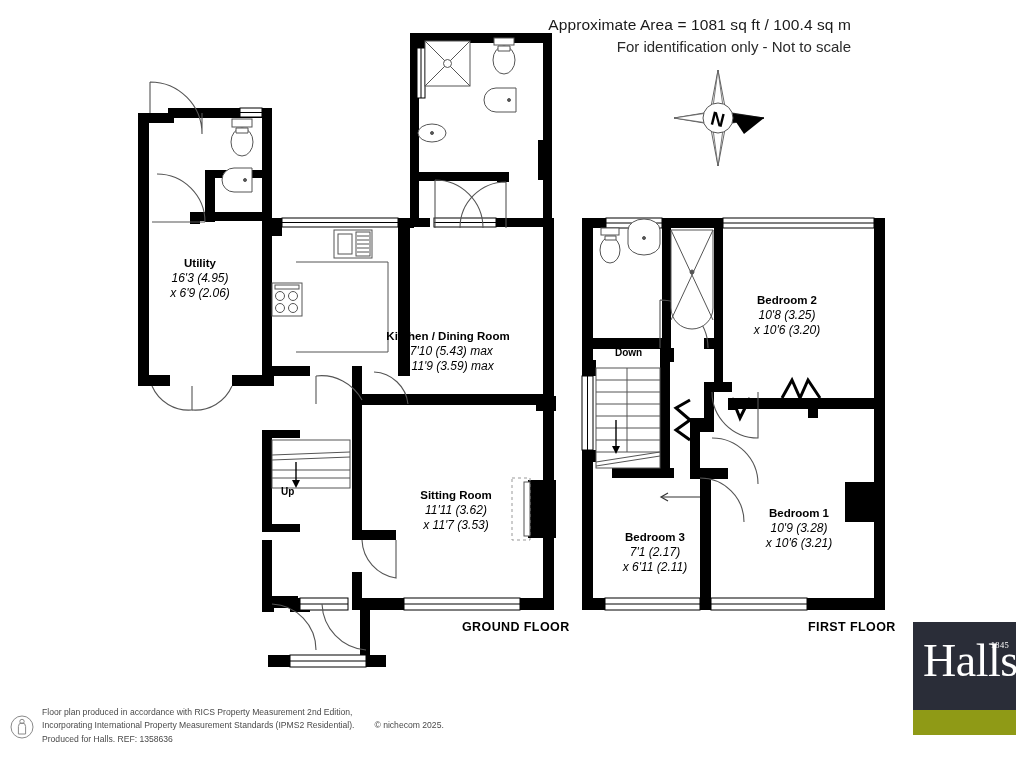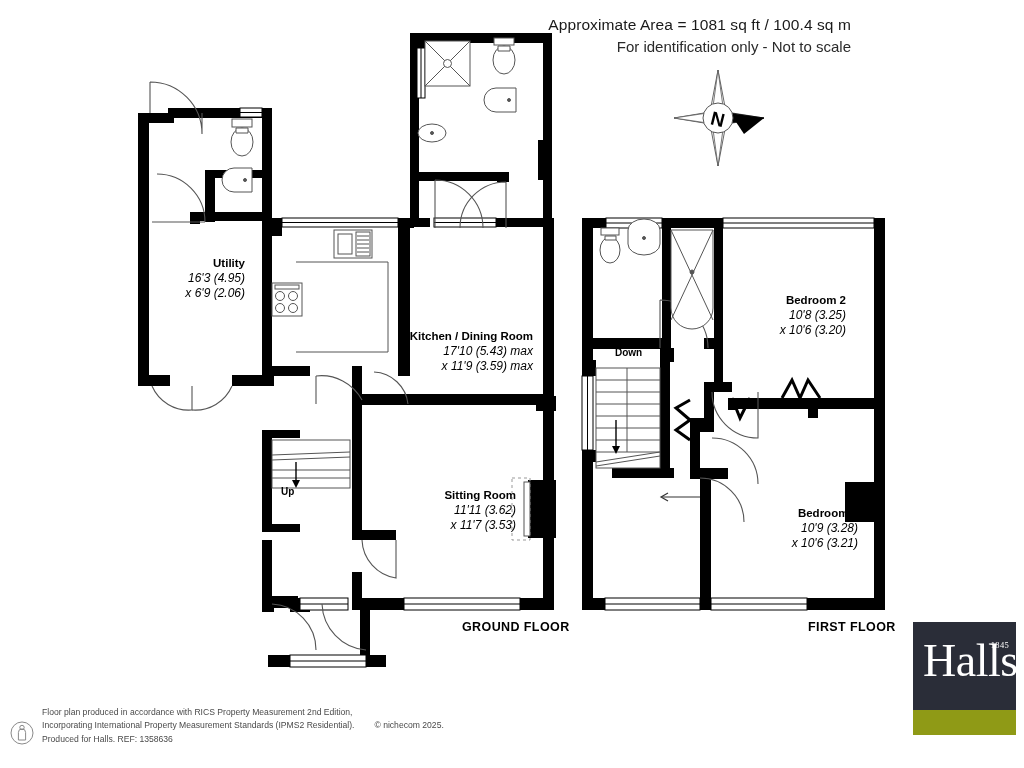--- a/index.html
+++ b/index.html
@@ -48,21 +48,21 @@
     position: absolute;
     left: 0; top: 0;
     width: 1024px;
     height: 768px;
     pointer-events: none;
   }
 
   
   .room-label {
     position: absolute;
-    text-align: right;
+    text-align: center;
     line-height: 1.28;
     white-space: nowrap;
   }
   .room-label .rl-name {
     font-size: 11.5px;
     font-weight: bold;
     color: #000;
   }
   .room-label .rl-dim {
     font-size: 12px;
@@ -97,21 +97,21 @@
     width: 92px;
     height: 100px;
   }
 
   
   .footer {
     position: absolute;
     left: 10px;
     bottom: 22px;
     display: flex;
-    align-items: flex-end;
+    align-items: center;
     gap: 8px;
   }
   .footer-icon {
     width: 24px;
     height: 26px;
     flex: 0 0 auto;
     margin-top: 2px;
   }
   .footer-text {
     font-size: 8.6px;
@@ -468,20 +468,25 @@
     <div class="rl-dim">10'8 (3.25)</div>
     <div class="rl-dim">x 10'6 (3.20)</div>
   </div>
 
   <div class="room-label" style="left:740px; top:506px; width:118px;">
     <div class="rl-name">Bedroom 1</div>
     <div class="rl-dim">10'9 (3.28)</div>
     <div class="rl-dim">x 10'6 (3.21)</div>
   </div>
 
+  <div class="room-label" style="left:596px; top:530px; width:118px;">
+    <div class="rl-name">Bedroom 3</div>
+    <div class="rl-dim">7'1 (2.17)</div>
+    <div class="rl-dim">x 6'11 (2.11)</div>
+  </div>
 
   <div class="stair-label" style="left:606px; top:347px;padding-left:9px;">Down</div>
 
   <div class="floor-caption" style="left:808px; top:620px;">FIRST FLOOR</div>
 
   <div class="footer">
     <svg class="footer-icon" viewBox="0 0 24 26">
       <circle cx="12" cy="13" r="11" fill="none" stroke="#8a8a8a" stroke-width="1"></circle>
       <circle cx="12" cy="7.5" r="2.2" fill="none" stroke="#8a8a8a" stroke-width="1"></circle>
       <path d="M 8.4,12.5 a 3.6,3.6 0 0 1 7.2,0 l 0,7.5 l -7.2,0 z" fill="none" stroke="#8a8a8a" stroke-width="1"></path>

